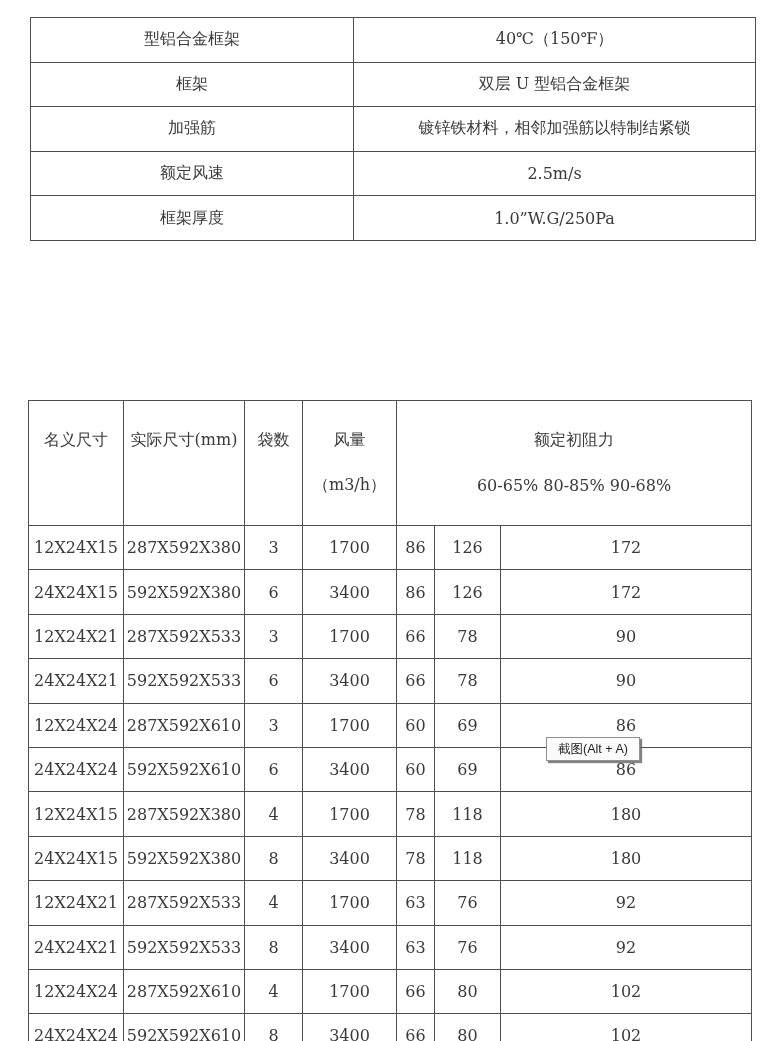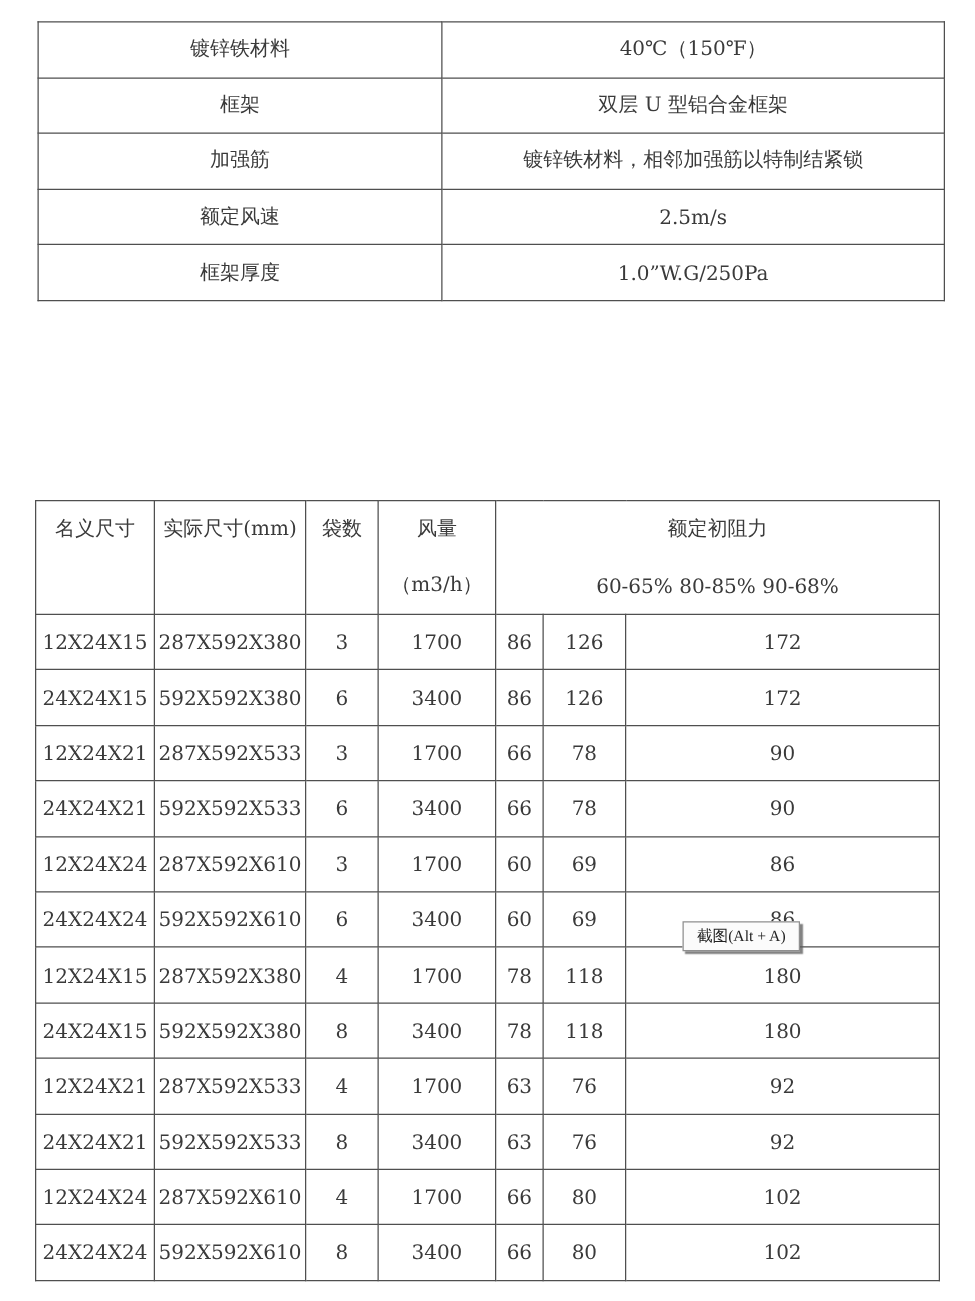--- a/index.html
+++ b/index.html
@@ -25,49 +25,49 @@
   }
   .spec-table{
     position:absolute;left:30px;top:17px;width:725px;
     border:1.5px solid #3c3c3c;
   }
   .spec-table td{height:43.6px;}
   .size-table{
     position:absolute;left:28px;top:400px;width:723px;
     border:1.5px solid #3c3c3c;
   }
-  .size-table th{height:89px;vertical-align:top;padding:0;}
+  .size-table th{height:89px;vertical-align:top;padding:17px;}
   .size-table td{height:43.4px;}
   .h-line{height:45px;display:flex;align-items:center;justify-content:center;}
   .tooltip{
     position:absolute;left:546px;top:737px;
     min-width:80px;height:19px;
     padding:2px 6px 1px 6px;
     background:#fbfbfb;
     border:1px solid #8f8f8f;
     box-shadow:2px 2px 1px rgba(90,90,90,0.75);
-    font-family:Liberation Serif, serif;
+    font-family:Liberation Sans, sans-serif;
     font-size:12.5px;line-height:19px;
     color:#222222;text-align:center;
     z-index:10;white-space:nowrap;
   }
 </style>
 </head>
 <body>
 
 <div class="page">
 
   <table class="spec-table">
     <colgroup>
       <col style="width:323px">
       <col style="width:402px">
     </colgroup>
     <tbody id="spec-body">
         <tr>
-          <td>镀锌铁材料</td>
+          <td>型铝合金框架</td>
           <td>40℃（150℉）</td>
         </tr>
         <tr>
           <td>框架</td>
           <td>双层 U 型铝合金框架</td>
         </tr>
         <tr>
           <td>加强筋</td>
           <td>镀锌铁材料，相邻加强筋以特制结紧锁</td>
         </tr>

